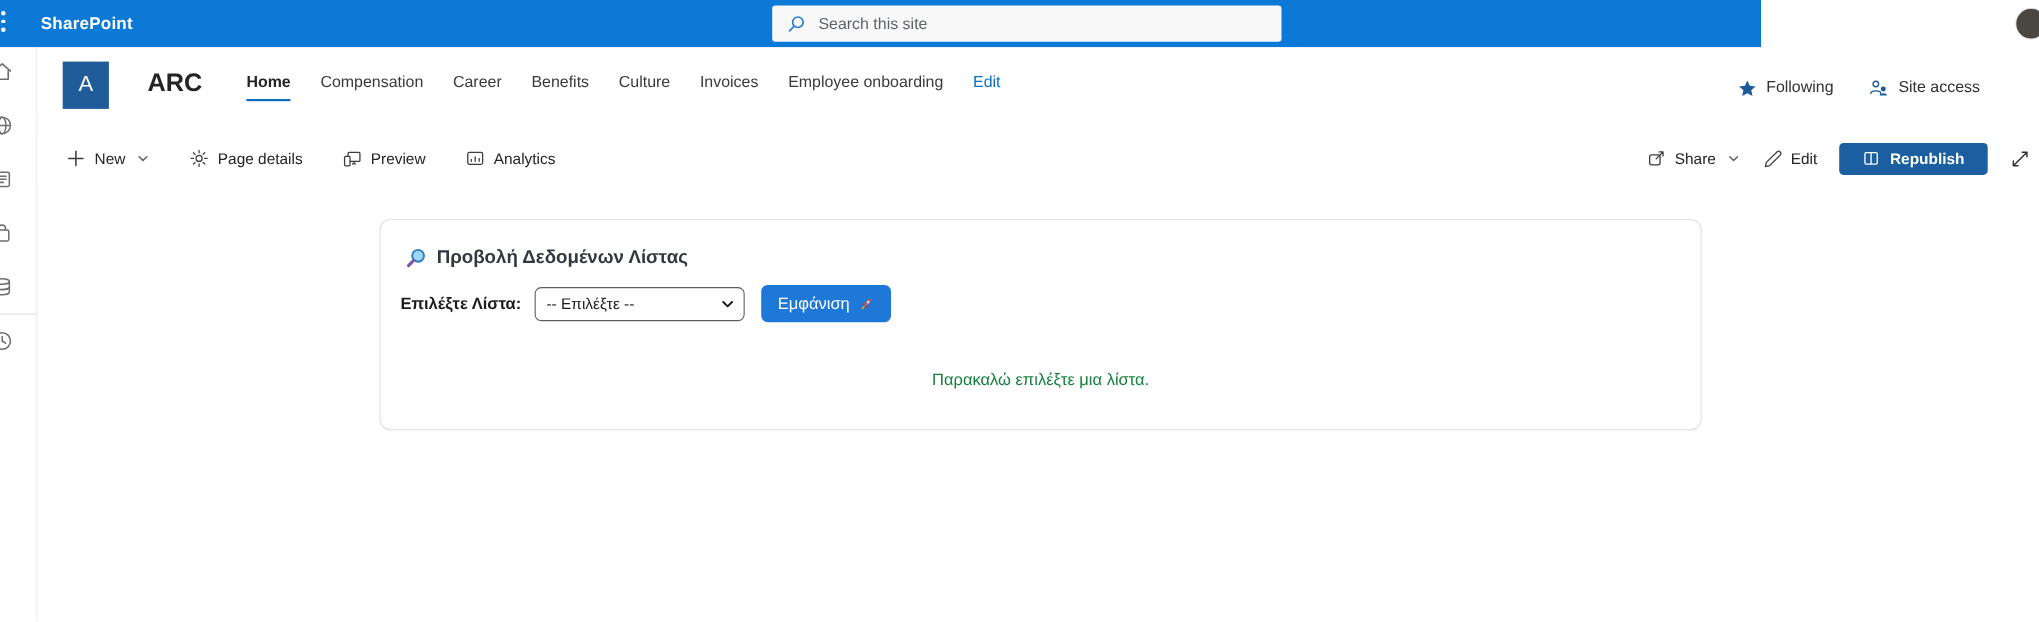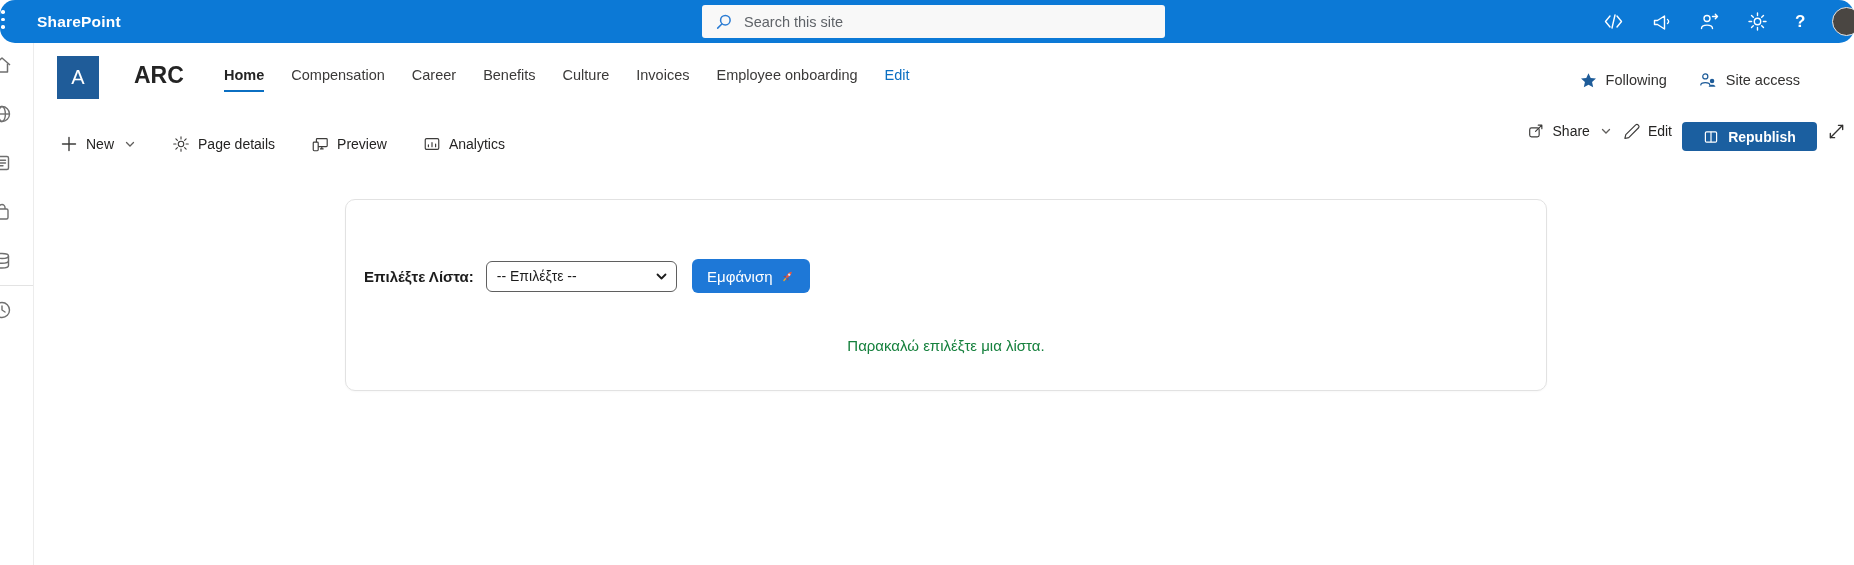--- a/index.html
+++ b/index.html
@@ -5,21 +5,21 @@
   :root{
     --c-suitebar:#0c79d6; --c-logo:#1f5c99; --c-link:#0b6fc2; --c-underline:#0b6fc2;
     --c-republish:#1b5fa0; --c-showbtn:#1e78d7; --c-star:#1e5c99; --c-text:#323130;
   }
   *{margin:0;padding:0;box-sizing:border-box;}
   html,body{width:1854px;height:565px;overflow:hidden;}
   body{font-family:"Liberation Sans",sans-serif;background:#fff;position:relative;color:var(--c-text);}
   svg{display:block;}
 
   
-  .suitebar{position:absolute;left:0;top:0;width:1854px;height:43px;background:var(--c-suitebar);border-radius:15px;}
+  .suitebar{position:absolute;left:0;top:0;width:1601px;height:43px;background:var(--c-suitebar);}
   .waffle{position:absolute;left:1px;top:10px;display:flex;flex-direction:column;gap:4px;cursor:pointer;}
   .waffle i{width:3.5px;height:3.5px;border-radius:50%;background:#fff;}
   .brand{position:absolute;left:37px;top:0;height:43px;display:flex;align-items:center;color:#fff;font-size:15.5px;font-weight:700;letter-spacing:.2px;}
   .searchbox{position:absolute;left:702px;top:5px;width:463px;height:33px;background:#f8f8f8;border-radius:3px;display:flex;align-items:center;padding-left:13px;gap:11px;}
   .searchbox input{border:none;outline:none;background:transparent;font-size:14.5px;color:#8b5cf6;width:380px;font-family:"Liberation Sans",sans-serif;}
   .searchbox input::placeholder{color:#5f6368;}
   .suite-icons{position:absolute;left:1603px;top:0;height:43px;display:flex;align-items:center;gap:27px;}
   .suite-icons .sic{width:21px;height:21px;color:#fff;cursor:pointer;display:flex;align-items:center;justify-content:center;}
   .help-glyph{color:#fff;font-size:17px;font-weight:600;cursor:pointer;}
   .avatar{position:absolute;left:1832px;top:7px;width:29px;height:29px;border-radius:50%;background:#4a4642;border:1.5px solid #e8e8e8;cursor:pointer;}
@@ -36,21 +36,21 @@
   .sitenav{position:absolute;left:190px;top:24px;display:flex;gap:27px;align-items:flex-start;font-size:14.5px;color:#3b3a39;}
   .sitenav .navitem{cursor:pointer;padding-bottom:7px;white-space:nowrap;}
   .sitenav .navitem.active{font-weight:700;color:#242424;border-bottom:2.5px solid var(--c-underline);}
   .sitenav .navitem.link{color:var(--c-link);}
   .hdr-right{position:absolute;right:54px;top:28px;display:flex;gap:32px;align-items:center;font-size:14.5px;color:#323130;}
   .hdr-right .hritem{display:flex;align-items:center;gap:9px;cursor:pointer;white-space:nowrap;}
 
   
   .cmdbar{position:absolute;left:34px;top:122px;right:0;height:44px;background:#fff;}
   .cmd-left{position:absolute;left:26px;top:0;height:44px;display:flex;align-items:center;gap:36px;}
-  .cmd-right{position:absolute;right:8px;top:0;height:44px;display:flex;align-items:flex-start;gap:10px;}
+  .cmd-right{position:absolute;right:8px;top:0;height:44px;display:flex;align-items:center;gap:20px;}
   .cmditem{display:flex;align-items:center;gap:8px;font-size:14px;color:#252423;cursor:pointer;white-space:nowrap;}
   .cmditem .ci{width:18px;height:18px;color:#3d3c3b;}
   .chev{width:12px;height:12px;color:#605e5c;margin-left:2px;}
   .republish{display:flex;align-items:center;justify-content:center;gap:9px;width:135px;height:29px;background:var(--c-republish);color:#fff;border:none;border-radius:4px;font-size:14px;font-weight:700;cursor:pointer;font-family:"Liberation Sans",sans-serif;}
   .expand{width:19px;height:19px;color:#323130;cursor:pointer;}
 
   
   .card{position:absolute;left:345px;top:199px;width:1202px;height:192px;background:#fff;border:1px solid #e2e2e2;border-radius:10px;box-shadow:0 1px 2px rgba(0,0,0,.03);}
   .card-title{position:absolute;left:23px;top:24px;display:flex;align-items:center;gap:9px;}
   .card-title h2{font-size:17px;font-weight:700;color:#333740;}
@@ -276,20 +276,29 @@
     </button>
     <span class="expand">
       <svg viewBox="0 0 20 20" fill="none" stroke="currentColor" stroke-width="1.4" stroke-linecap="round" stroke-linejoin="round">
         <path d="M12 3.5 h4.5 v4.5 M16.5 3.5 L3.5 16.5 M8 16.5 H3.5 V12"></path>
       </svg>
     </span>
   </div>
 </div>
 
 <div class="card">
+  <div class="card-title">
+    <span>
+      <svg width="19" height="19" viewBox="0 0 24 24">
+        <circle cx="14" cy="9.5" r="6.8" fill="#9ed7f5" stroke="#2e7cc0" stroke-width="2.2"></circle>
+        <line x1="8.6" y1="15" x2="3" y2="20.8" stroke="#7b57a8" stroke-width="3.6" stroke-linecap="round"></line>
+      </svg>
+    </span>
+    <h2>Προβολή Δεδομένων Λίστας</h2>
+  </div>
 
   <div class="formrow">
     <label class="formlabel">Επιλέξτε Λίστα:</label>
     <span class="selwrap">
       <select class="listselect">
         <option>-- Επιλέξτε --</option>
       </select>
       <span class="selchev">
         <svg viewBox="0 0 13 13" fill="none" stroke="#1c1c1c" stroke-width="1.8" stroke-linecap="round" stroke-linejoin="round">
             <path d="M2.5 4.5 L6.5 8.5 L10.5 4.5"></path>

